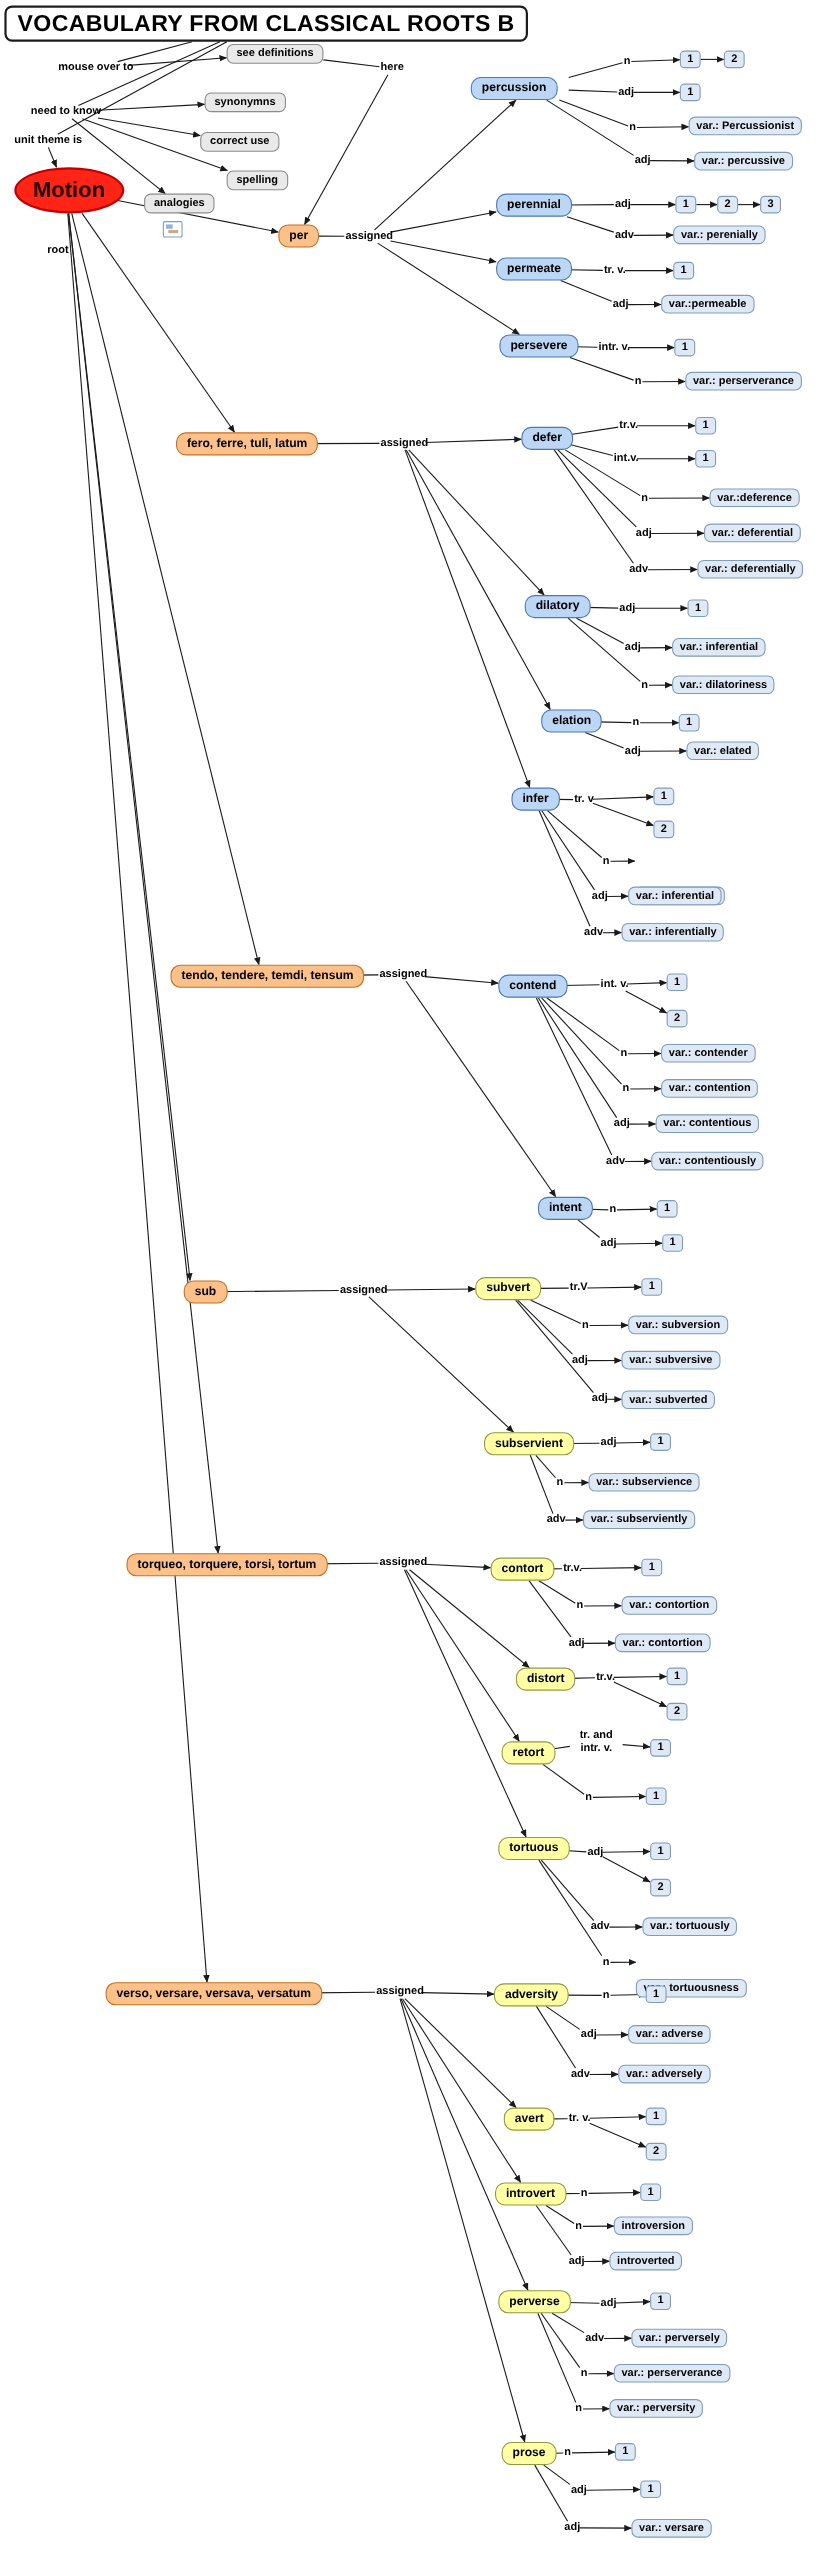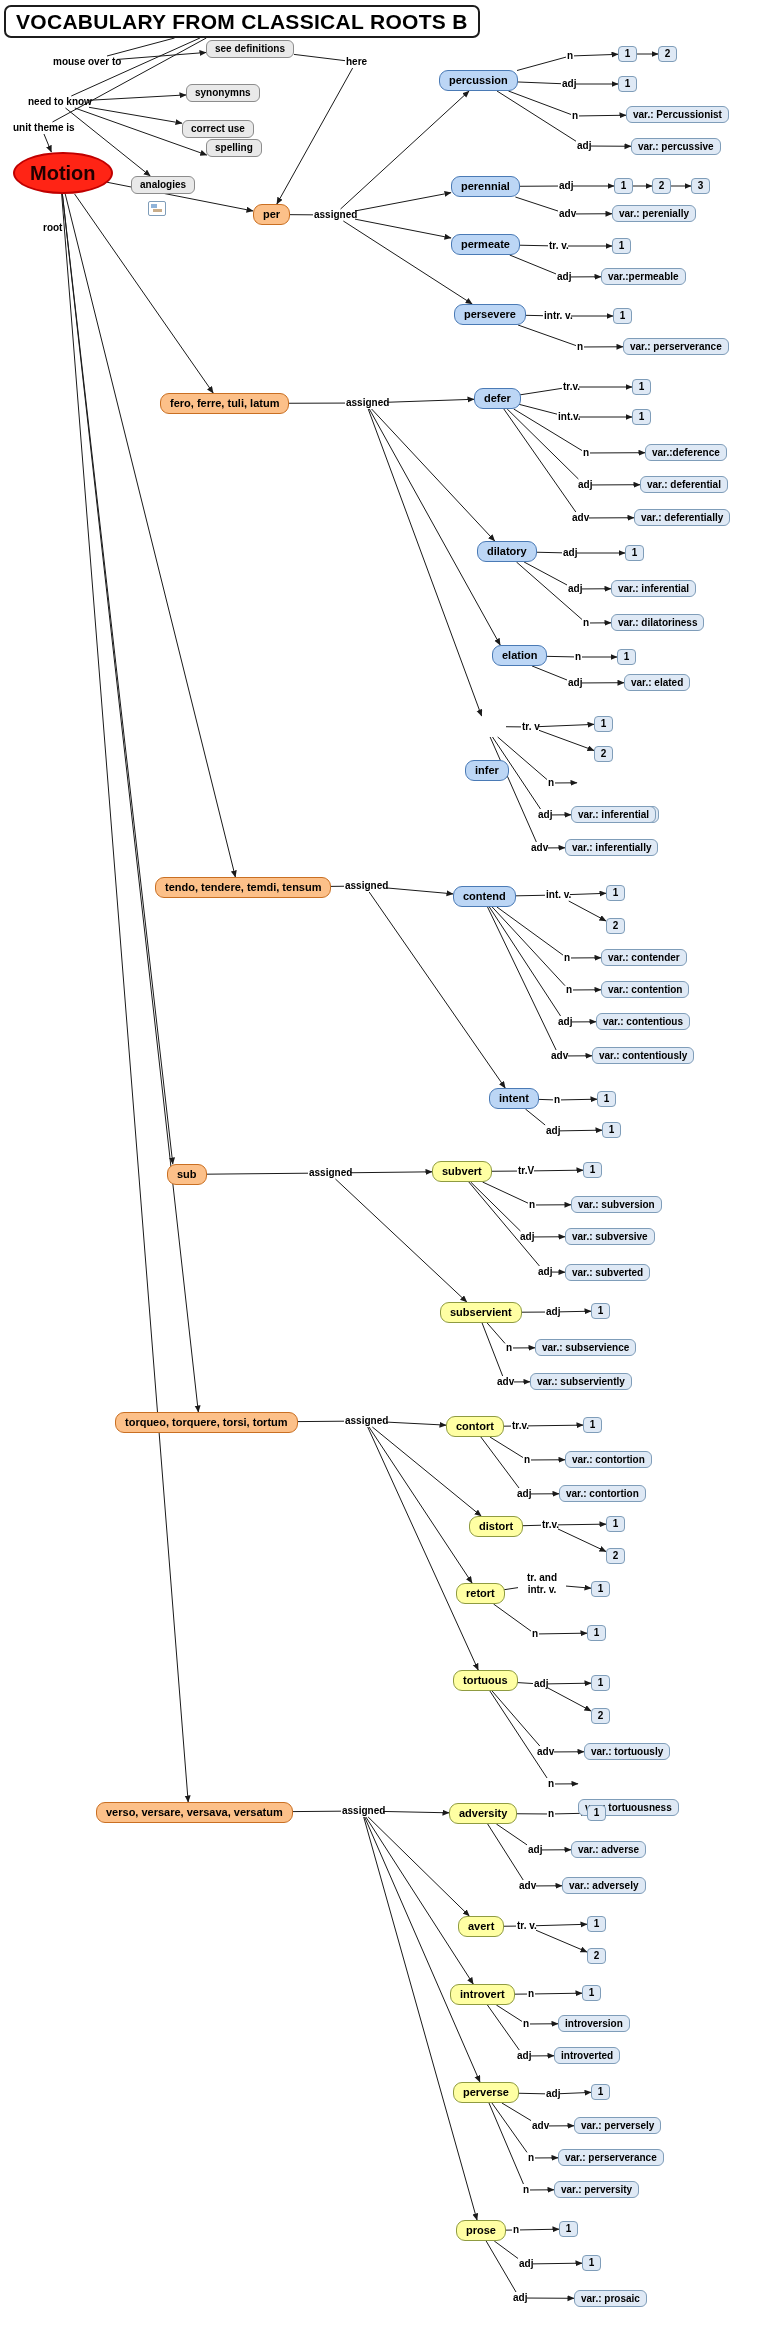--- a/index.html
+++ b/index.html
@@ -207,28 +207,28 @@
       <line x1="527" y1="2298.0423728813557" x2="574" y2="2298.30790960452" stroke="#1a1a1a" stroke-width="1" marker-end="url(#arw)"></line>
     </svg>
     <div class="node k-title" style="left: 4px; top: 5px;">VOCABULARY FROM CLASSICAL ROOTS B</div>
     <div class="node k-text" style="left: 52px; top: 56px;">mouse over to</div>
     <div class="node k-gray wrap" style="left: 206px; top: 40px; width: 70px;">see definitions</div>
     <div class="node k-text" style="left: 345px; top: 56px;">here</div>
     <div class="node k-text" style="left: 27px; top: 96px;">need to know</div>
     <div class="node k-gray" style="left: 186px; top: 84px;">synonymns</div>
     <div class="node k-gray" style="left: 182px; top: 120px;">correct use</div>
     <div class="node k-text" style="left: 12px; top: 122px;">unit theme is</div>
-    <div class="node k-gray" style="left: 206px; top: 139px;">spelling</div>
+    <div class="node k-gray" style="left: 206px; top: 155px;">spelling</div>
     <div class="node k-ellipse" style="left: 13px; top: 152px;">Motion</div>
     <div class="node k-gray" style="left: 131px; top: 176px;">analogies</div>
     <div class="node k-icon" style="left: 148px; top: 201px;"></div>
     <div class="node k-orange" style="left: 253px; top: 204px;">per</div>
     <div class="node k-text" style="left: 313px; top: 209px;">assigned</div>
     <div class="node k-text" style="left: 42px; top: 222px;">root</div>
-    <div class="node k-blue" style="left: 439px; top: 70px;">percussion</div>
+    <div class="node k-blue" style="left: 428px; top: 70px;">percussion</div>
     <div class="node k-text" style="left: 566px; top: 50px;">n</div>
     <div class="node k-num" style="left: 618px; top: 46px;">1</div>
     <div class="node k-num" style="left: 658px; top: 46px;">2</div>
     <div class="node k-text" style="left: 561px; top: 78px;">adj</div>
     <div class="node k-num" style="left: 618px; top: 76px;">1</div>
     <div class="node k-text" style="left: 571px; top: 110px;">n</div>
     <div class="node k-var" style="left: 626px; top: 106px;">var.: Percussionist</div>
     <div class="node k-text" style="left: 576px; top: 140px;">adj</div>
     <div class="node k-var" style="left: 631px; top: 138px;">var.: percussive</div>
     <div class="node k-blue" style="left: 451px; top: 176px;">perennial</div>
@@ -266,21 +266,21 @@
     <div class="node k-num" style="left: 625px; top: 545px;">1</div>
     <div class="node k-text" style="left: 567px; top: 583px;">adj</div>
     <div class="node k-var" style="left: 611px; top: 580px;">var.: inferential</div>
     <div class="node k-text" style="left: 582px; top: 617px;">n</div>
     <div class="node k-var" style="left: 611px; top: 614px;">var.: dilatoriness</div>
     <div class="node k-blue" style="left: 480px; top: 645px; margin-left: 12px;">elation</div>
     <div class="node k-text" style="left: 574px; top: 651px;">n</div>
     <div class="node k-num" style="left: 617px; top: 649px;">1</div>
     <div class="node k-text" style="left: 567px; top: 677px;">adj</div>
     <div class="node k-var" style="left: 624px; top: 674px;">var.: elated</div>
-    <div class="node k-blue" style="left: 465px; top: 716px; margin-top: 44px;">infer</div>
+    <div class="node k-blue" style="left: 465px; top: 716px;">infer</div>
     <div class="node k-text" style="left: 521px; top: 721px;">tr. v</div>
     <div class="node k-num" style="left: 594px; top: 716px;">1</div>
     <div class="node k-num" style="left: 594px; top: 746px;">2</div>
     <div class="node k-text" style="left: 547px; top: 777px;">n</div>
     <div class="node k-var" style="left: 577px; top: 774px; margin-top: 32px;">var.: inference</div>
     <div class="node k-text" style="left: 537px; top: 809px;">adj</div>
     <div class="node k-var" style="left: 571px; top: 806px;">var.: inferential</div>
     <div class="node k-text" style="left: 530px; top: 842px;">adv</div>
     <div class="node k-var" style="left: 565px; top: 839px;">var.: inferentially</div>
     <div class="node k-orange" style="left: 155px; top: 877px;">tendo, tendere, temdi, tensum</div>
@@ -374,14 +374,14 @@
     <div class="node k-text" style="left: 527px; top: 2152px;">n</div>
     <div class="node k-var" style="left: 558px; top: 2149px;">var.: perserverance</div>
     <div class="node k-text" style="left: 522px; top: 2184px;">n</div>
     <div class="node k-var" style="left: 554px; top: 2181px;">var.: perversity</div>
     <div class="node k-yellow" style="left: 456px; top: 2220px;">prose</div>
     <div class="node k-text" style="left: 512px; top: 2224px;">n</div>
     <div class="node k-num" style="left: 559px; top: 2221px;">1</div>
     <div class="node k-text" style="left: 518px; top: 2258px;">adj</div>
     <div class="node k-num" style="left: 582px; top: 2255px;">1</div>
     <div class="node k-text" style="left: 512px; top: 2292px;">adj</div>
-    <div class="node k-var" style="left: 574px; top: 2290px;">var.: prosaic</div>
+    <div class="node k-var" style="left: 574px; top: 2290px;">var.: versare</div>
   </div>
 
 </body></html>

